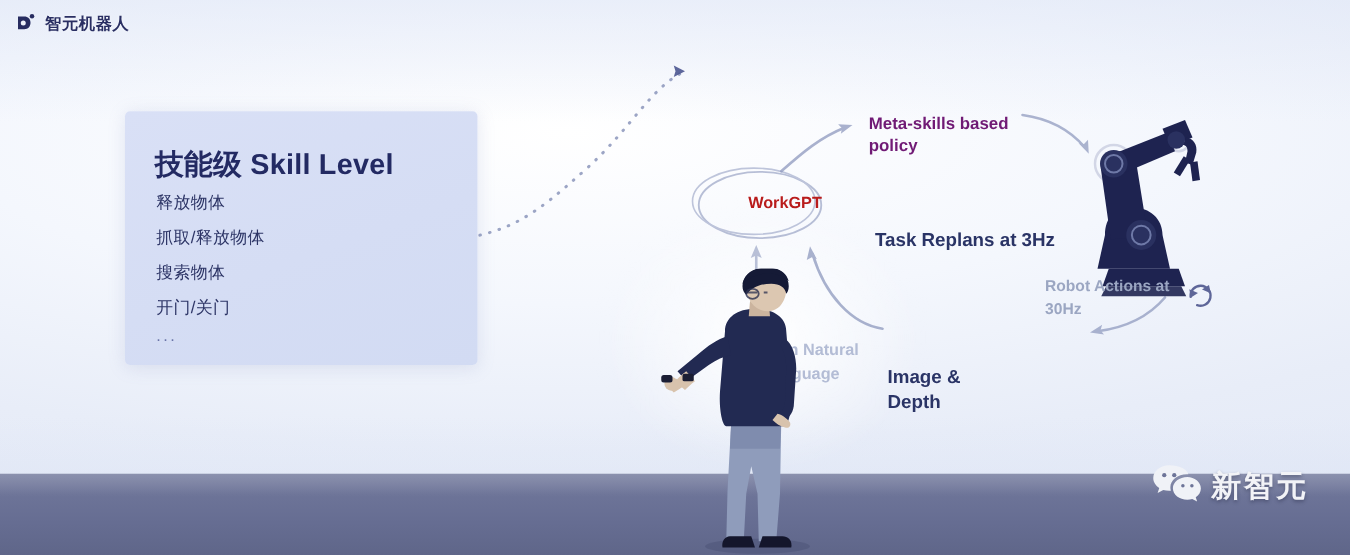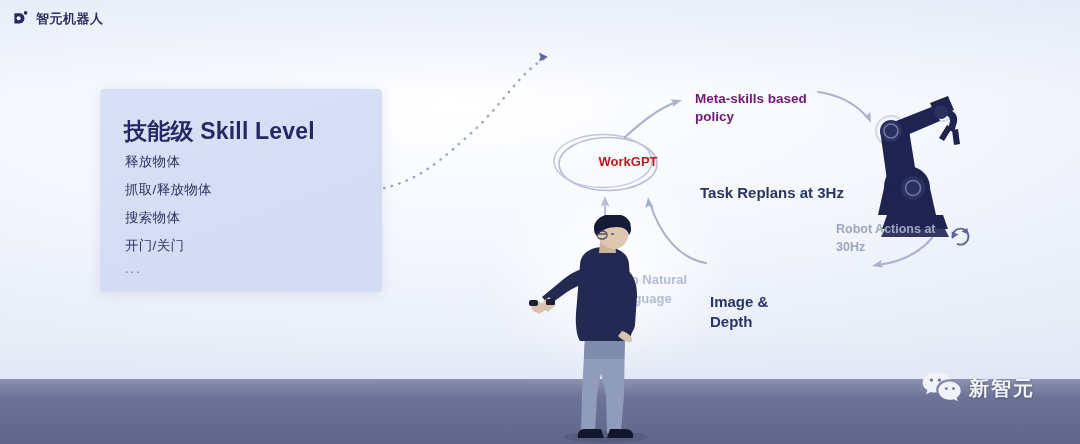--- a/index.html
+++ b/index.html
@@ -107,21 +107,21 @@
   .ovl.over{z-index:13;}
 
   
   .person{position:absolute;left:528px;top:215px;width:150px;height:229px;z-index:20;}
 
   
   .wm{
     position:absolute;left:921px;top:370px;display:flex;align-items:center;gap:8px;z-index:28;
   }
   .wm-text{
-    font-size:20px;font-weight:700;color:#f2f3f7;letter-spacing:2px;
+    font-size:24px;font-weight:700;color:#f2f3f7;letter-spacing:2px;
     text-shadow:0 1px 3px rgba(40,45,70,.45);
   }
 </style>
 </head>
 <body>
 
 <div id="stage">
 
   <div class="wall"></div>
   <div class="wall-glow"></div>

